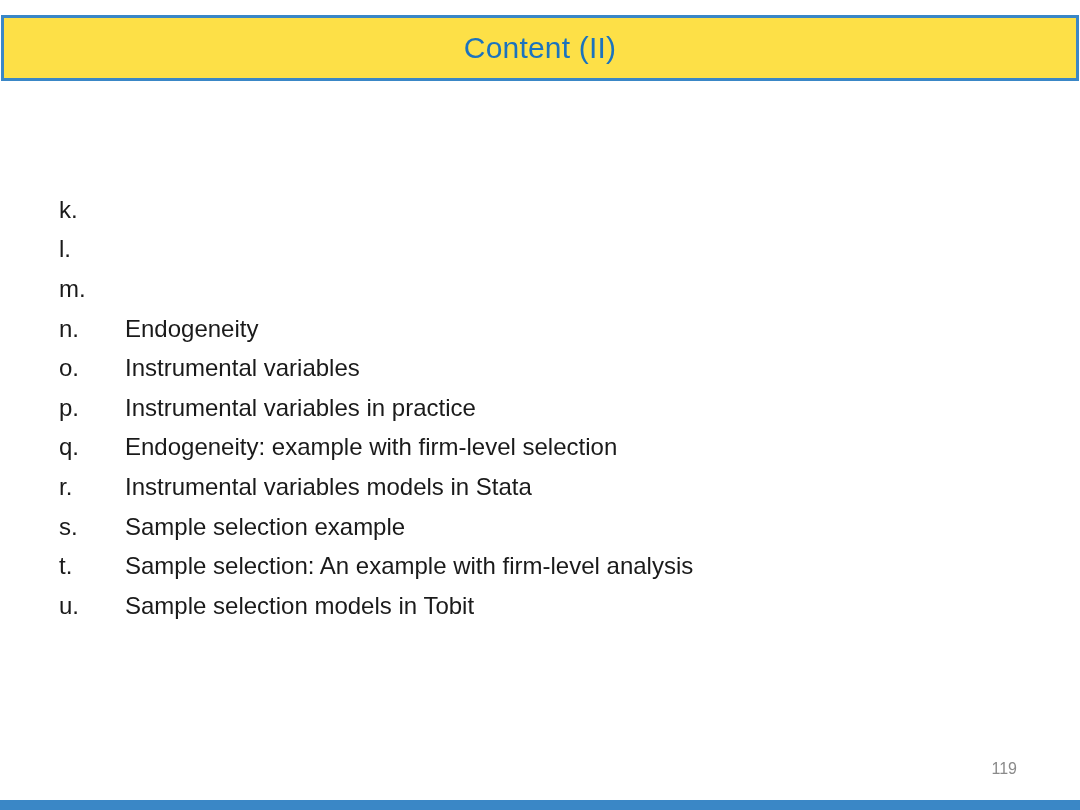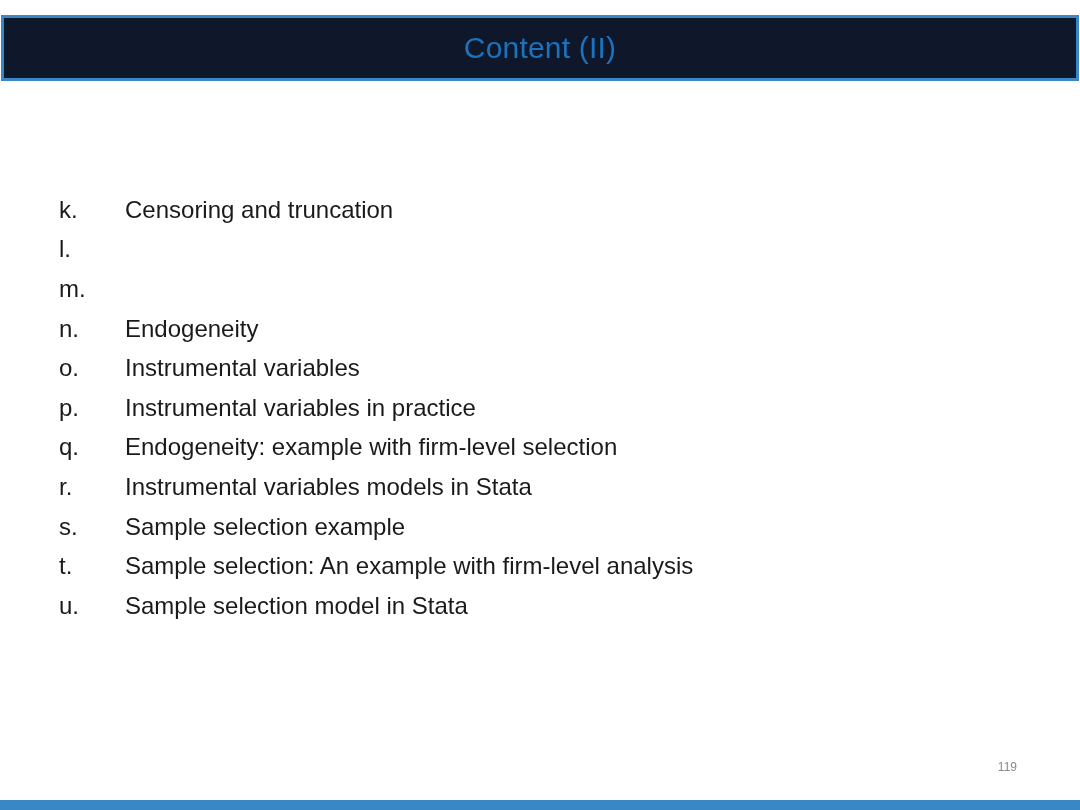--- a/index.html
+++ b/index.html
@@ -15,21 +15,21 @@
     background: #ffffff;
     overflow: hidden;
   }
   .title-box {
     position: absolute;
     left: 1px;
     top: 15px;
     width: 1072px;
     height: 60px;
     border: 3px solid #3A87C6;
-    background: #0f172a;
+    background: #fde047;
     display: flex;
     align-items: center;
     justify-content: center;
   }
   .title-text {
     font-size: 30px;
     color: #1B73BE;
     letter-spacing: 0.2px;
   }
   .toc {
@@ -49,21 +49,21 @@
     width: 66px;
     flex: 0 0 66px;
   }
   .toc-text {
     white-space: nowrap;
   }
   .page-number {
     position: absolute;
     top: 760px;
     right: 63px;
-    font-size: 12px;
+    font-size: 16px;
     color: #8A8A8A;
   }
   .bottom-bar {
     position: absolute;
     left: 0;
     bottom: 0;
     width: 100%;
     height: 10px;
     background: #3A87C6;
   }
@@ -73,21 +73,20 @@
 
 <div class="slide">
 
   <div class="title-box">
     <div class="title-text">Content (II)</div>
   </div>
 
   <div class="toc">
     <div class="toc-row">
       <span class="toc-label">k.</span>
-      <span class="toc-text">Censoring and truncation</span>
     </div>
     <div class="toc-row">
       <span class="toc-label">l.</span>
     </div>
     <div class="toc-row">
       <span class="toc-label">m.</span>
     </div>
     <div class="toc-row">
       <span class="toc-label">n.</span>
       <span class="toc-text">Endogeneity</span>
@@ -111,21 +110,21 @@
     <div class="toc-row">
       <span class="toc-label">s.</span>
       <span class="toc-text">Sample selection example</span>
     </div>
     <div class="toc-row">
       <span class="toc-label">t.</span>
       <span class="toc-text">Sample selection: An example with firm-level analysis</span>
     </div>
     <div class="toc-row">
       <span class="toc-label">u.</span>
-      <span class="toc-text">Sample selection model in Stata</span>
+      <span class="toc-text">Sample selection models in Tobit</span>
     </div>
   </div>
 
   <div class="page-number">119</div>
 
   <div class="bottom-bar"></div>
 
 </div>
 
 </body></html>

